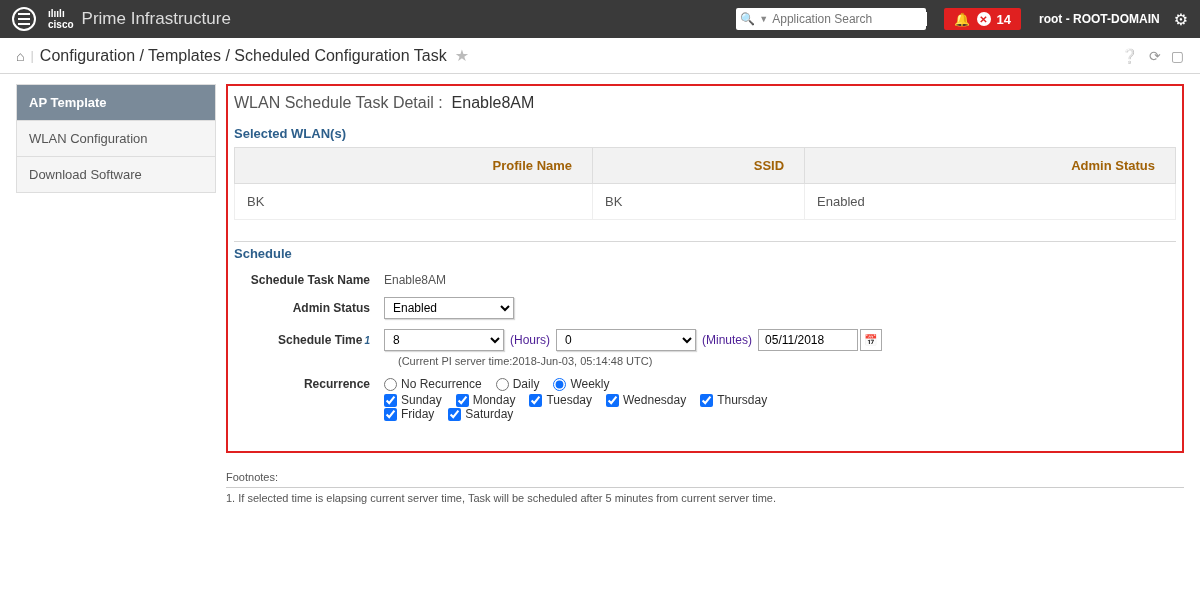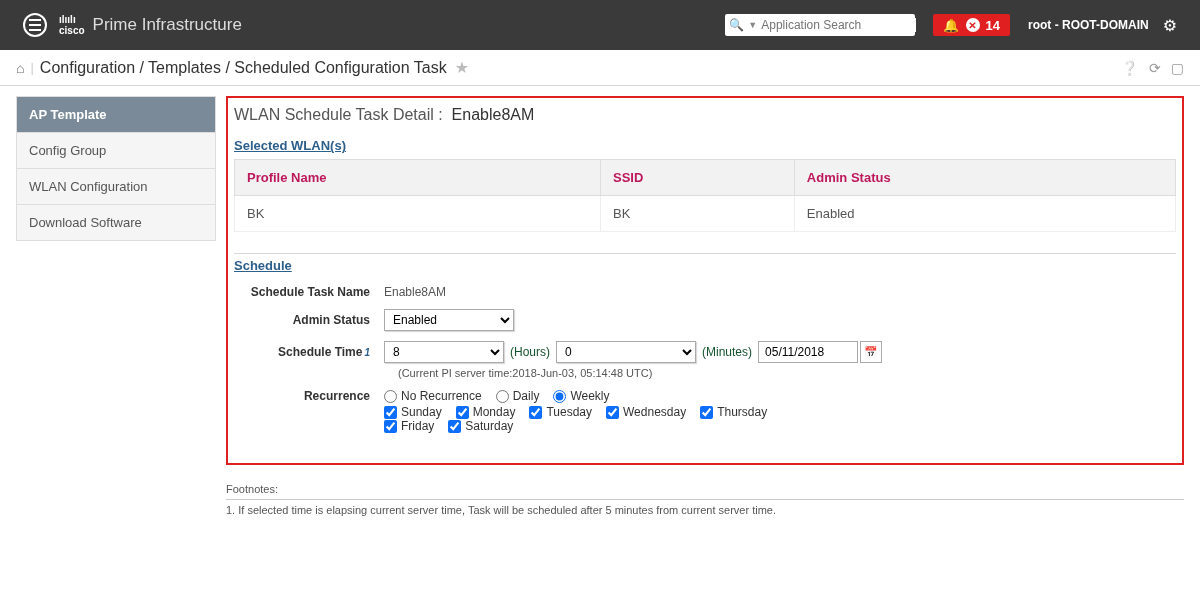--- a/index.html
+++ b/index.html
@@ -2,24 +2,24 @@
 <html><head>
 <meta charset="utf-8">
 <style>
 * { box-sizing: border-box; margin: 0; padding: 0; }
 body { font-family: Arial, Helvetica, sans-serif; font-size: 13px; color: #333; background: #fff; }
 
 
 .top-bar {
   background: #3a3a3a;
   color: #fff;
-  height: 50px;
-  display: flex;
-  align-items: center;
-  padding: 0 23px;
+  height: 38px;
+  display: flex;
+  align-items: center;
+  padding: 0 12px;
 }
 .menu-icon {
   width: 24px; height: 24px;
   border: 2px solid #fff;
   border-radius: 50%;
   display: flex;
   flex-direction: column;
   justify-content: center;
   align-items: center;
   gap: 3px;
@@ -81,39 +81,39 @@
 .sidebar { width: 200px; border: 1px solid #ddd; }
 .sidebar-item { padding: 10px 12px; font-size: 13px; color: #555; border-bottom: 1px solid #ddd; background: #f5f5f5; cursor: pointer; }
 .sidebar-item:last-child { border-bottom: none; }
 .sidebar-item.active { background: #7a8a99; color: #fff; font-weight: bold; }
 
 .content { flex: 1; min-width: 0; }
 .red-outline { border: 2px solid #e02020; padding: 4px 6px 10px 6px; }
 .section-title { font-size: 16px; color: #555; padding: 4px 0 8px 0; }
 .task-name { color: #333; }
 
-.sub-heading { font-weight: bold; color: #2d5f8b; font-size: 13px; margin: 6px 0 6px 0; border-top: 1px solid #d7d7d7; padding-top: 4px; text-decoration: underline; }
+.sub-heading { font-weight: bold; color: #2d5f8b; font-size: 13px; margin: 6px 0 6px 0; border-top: 1px solid #d7d7d7; padding-top: 4px; }
 .sub-heading.first { border-top: none; padding-top: 0; }
 
 table.wlan { width: 100%; border-collapse: collapse; font-size: 13px; }
-table.wlan th { text-align: left; font-weight: bold; padding: 10px 12px; background: #f2f2f2; border: 1px solid #ddd; color: #be185d; }
+table.wlan th { text-align: right; font-weight: bold; padding: 10px 20px; background: #f2f2f2; border: 1px solid #ddd; color: #a16207; }
 table.wlan td { padding: 10px 12px; border: 1px solid #eee; color: #555; }
 
 .schedule-form { padding: 6px 0 10px 0; }
 .form-row { display: flex; align-items: center; margin-bottom: 10px; }
 .form-label { width: 150px; text-align: right; font-size: 12px; font-weight: bold; color: #333; padding-right: 14px; }
 .form-value { color: #555; font-size: 12px; }
 .form-select {
   border: 1px solid #aaa; background: #fff; font-size: 12px;
   padding: 2px 4px; height: 22px; box-shadow: 1px 1px 1px rgba(0,0,0,0.15);
 }
 .sel-status { width: 130px; }
 .sel-hours { width: 120px; }
 .sel-minutes { width: 140px; }
-.unit-label { margin: 0 6px; font-size: 12px; color: #14532d; }
+.unit-label { margin: 0 6px; font-size: 12px; color: #4c1d95; }
 .date-input { border: 1px solid #aaa; padding: 2px 6px; font-size: 12px; height: 22px; width: 100px; }
 .cal-icon { border: 1px solid #aaa; width: 22px; height: 22px; display: inline-flex; align-items: center; justify-content: center; margin-left: 2px; color: #666; font-size: 11px; }
 .footnote-mark { color: #2d5f8b; font-style: italic; font-size: 10px; margin-left: 2px; }
 .server-time-note { font-size: 11px; color: #555; margin-left: 164px; margin-top: -6px; margin-bottom: 10px; }
 
 .radio-row label, .check-row label { font-size: 12px; color: #333; margin-right: 14px; display: inline-flex; align-items: center; }
 .radio-row { display: flex; flex-wrap: wrap; }
 .check-row { display: flex; flex-wrap: wrap; max-width: 400px; margin-top: 2px; }
 .check-row label { margin-right: 14px; }
 
@@ -164,21 +164,20 @@
     <span>❔</span>
     <span>⟳</span>
     <span>▢</span>
   </div>
 </div>
 
 <div class="main">
 
   <div class="sidebar">
     <div class="sidebar-item active">AP Template</div>
-    <div class="sidebar-item">Config Group</div>
     <div class="sidebar-item">WLAN Configuration</div>
     <div class="sidebar-item">Download Software</div>
   </div>
 
   <div class="content">
     <div class="red-outline">
       <div class="section-title">
         <span>WLAN Schedule Task Detail :</span>&nbsp;
         <span class="task-name">Enable8AM</span>
       </div>

